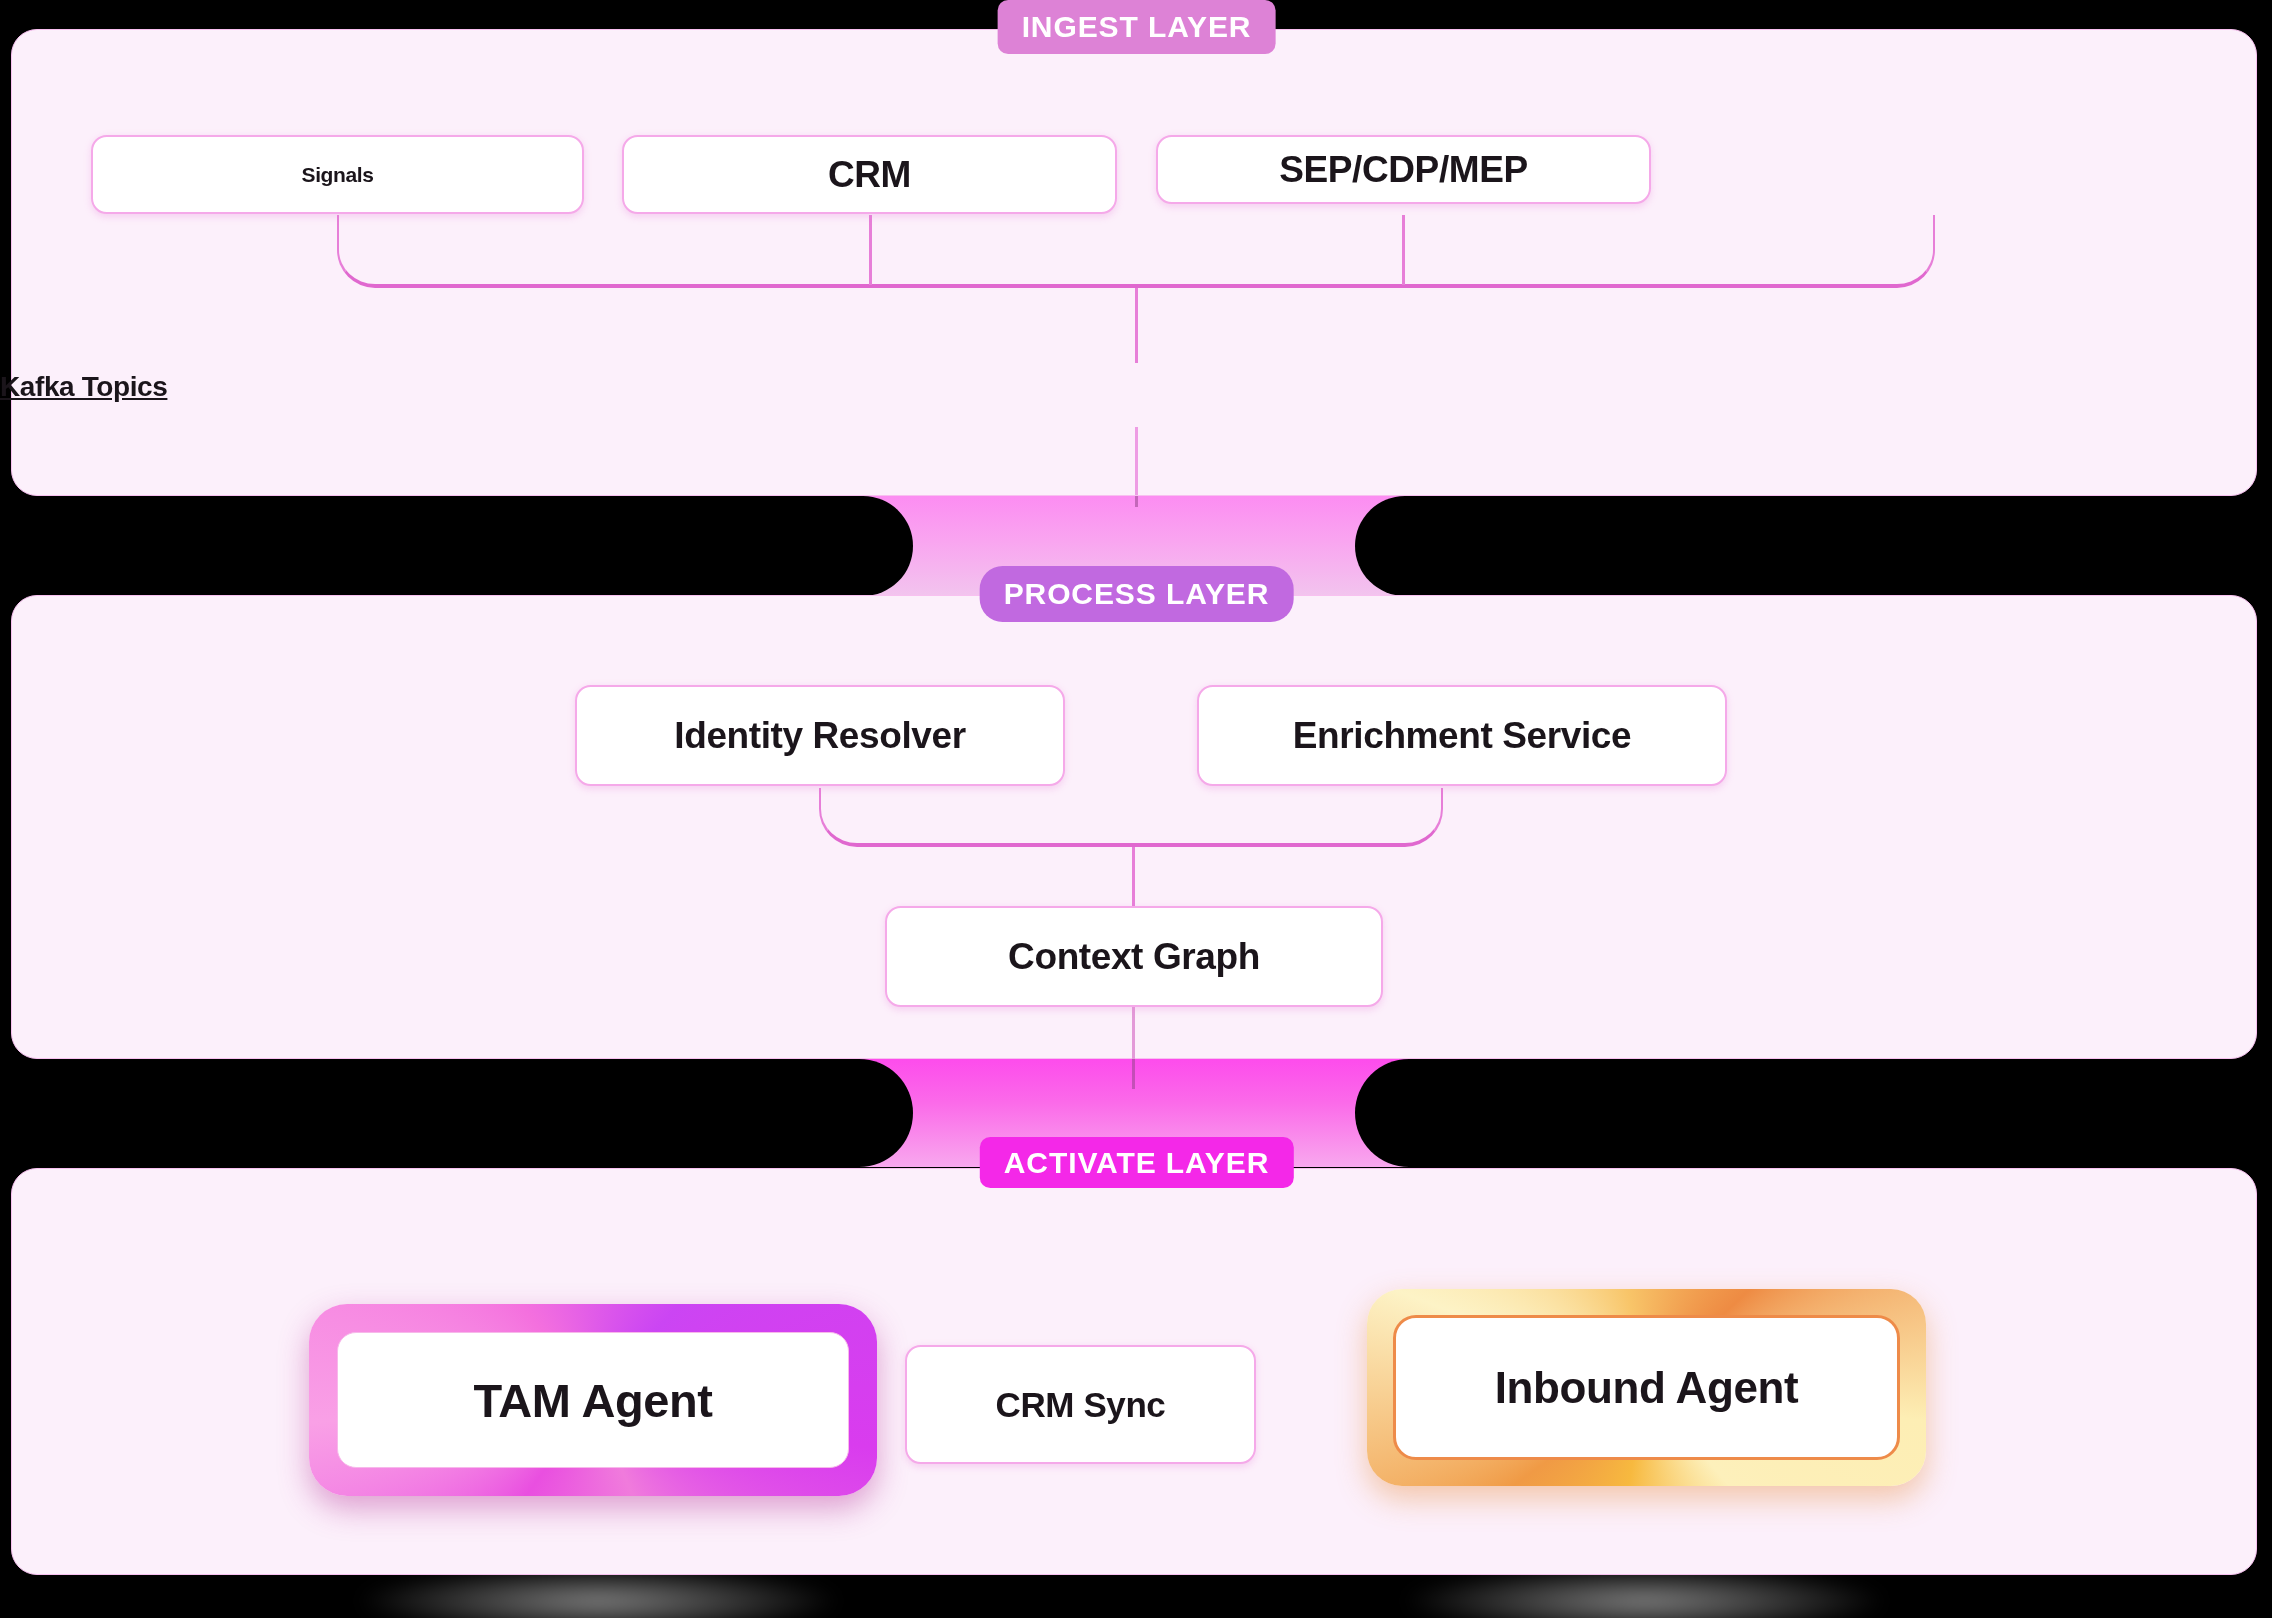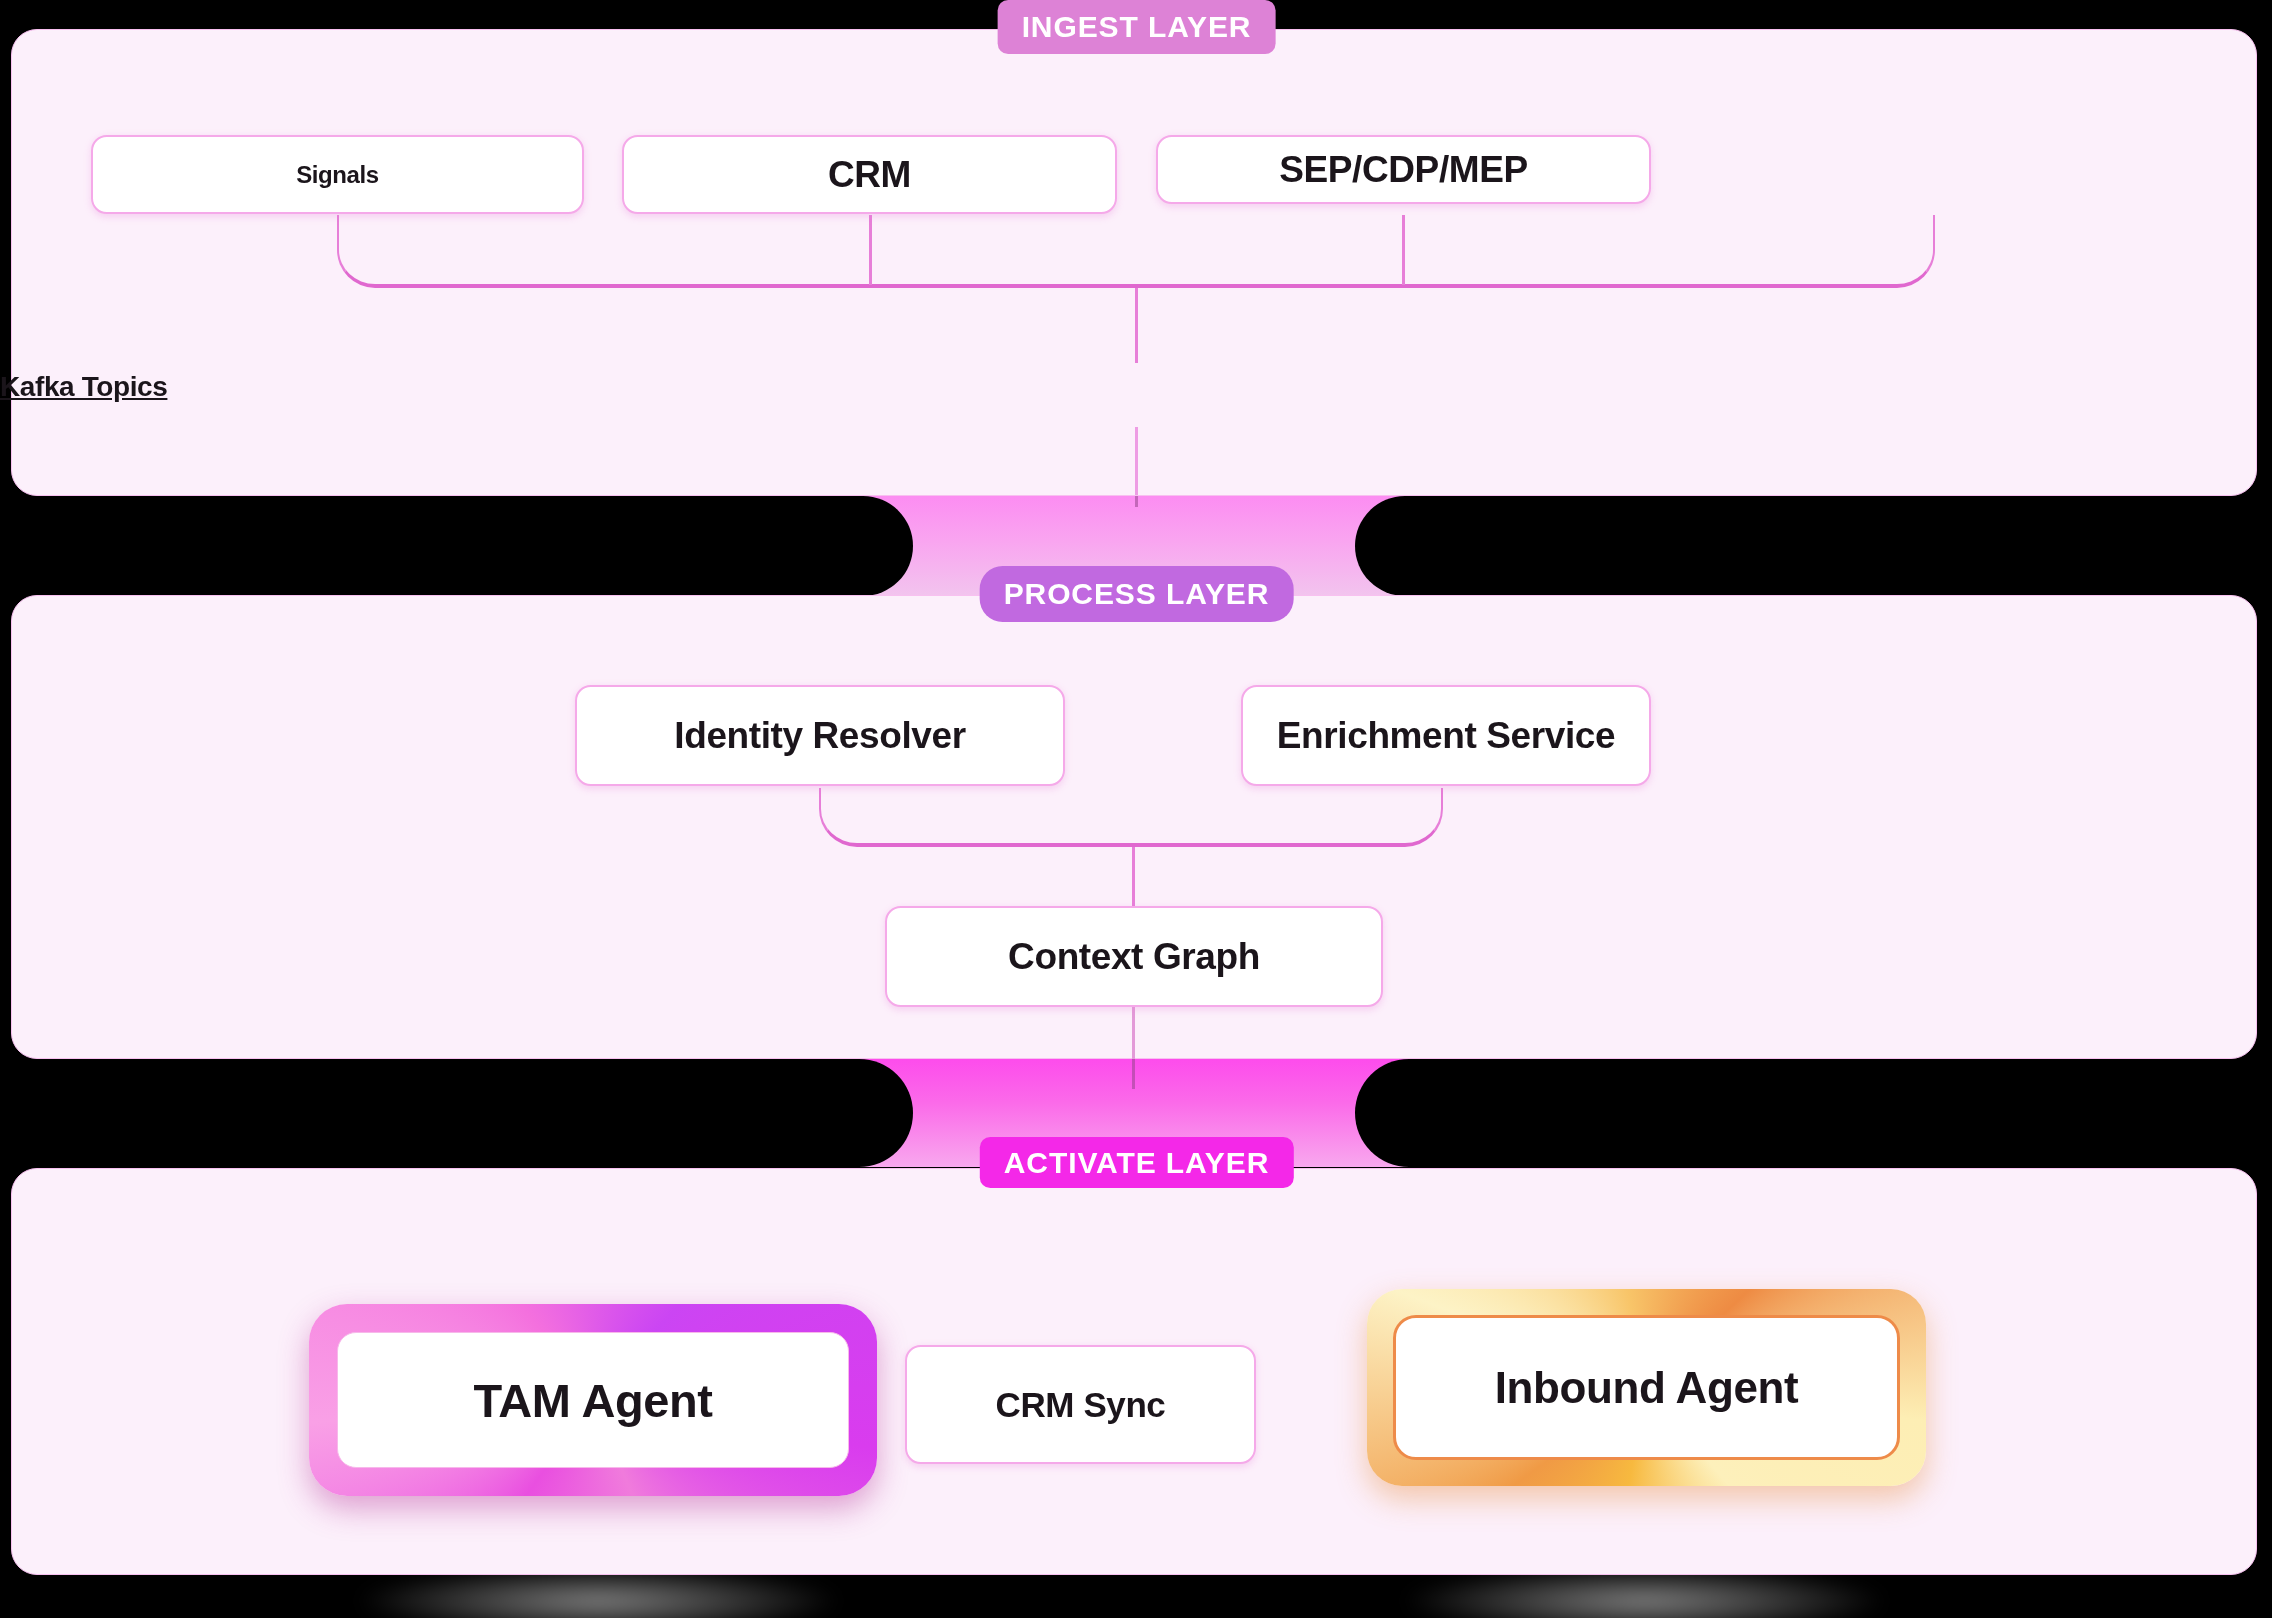--- a/index.html
+++ b/index.html
@@ -90,21 +90,21 @@
 </head>
 <body>
 
 <div class="page">
 
   <div class="blob" style="left:323px;top:1561px;width:551px;height:80px;"></div>
   <div class="blob" style="left:1369px;top:1561px;width:551px;height:80px;"></div>
 
   <div class="panel" style="top:29px;height:467px;"></div>
 
-  <div class="node" style="left:91px;top:135px;width:493px;height:79px;font-size:24px;">
+  <div class="node" style="left:91px;top:135px;width:493px;height:79px;font-size:21px;">
     <span>Signals</span>
   </div>
   <div class="node" style="left:622px;top:135px;width:495px;height:79px;font-size:37px;">
     <span>CRM</span>
   </div>
   <div class="node" style="left:1156px;top:135px;width:495px;height:69px;font-size:37px;">
     <span>SEP/CDP/MEP</span>
   </div>
 
   <div class="bracket" style="left:337px;top:215px;width:1598px;height:73px;"></div>
@@ -121,21 +121,21 @@
     <div class="stub" style="height:10.5px;"></div>
     <div class="mask l"></div>
     <div class="mask r"></div>
   </div>
 
   <div class="panel" style="top:595px;height:464px;"></div>
 
   <div class="node" style="left:575px;top:685px;width:490px;height:101px;font-size:37px;">
     <span>Identity Resolver</span>
   </div>
-  <div class="node" style="left:1241px;top:685px;width:410px;height:101px;font-size:37px;">
+  <div class="node" style="left:1197px;top:685px;width:530px;height:101px;font-size:37px;">
     <span>Enrichment Service</span>
   </div>
 
   <div class="bracket" style="left:819px;top:788px;width:624px;height:59px;"></div>
   <div class="vline" style="left:1132px;top:847px;height:59px;"></div>
 
   <div class="node" style="left:885px;top:906px;width:498px;height:101px;font-size:37px;">
     <span>Context Graph</span>
   </div>
   <div class="vline" style="left:1132px;top:1007px;height:52px;background:#e39ad8;"></div>

